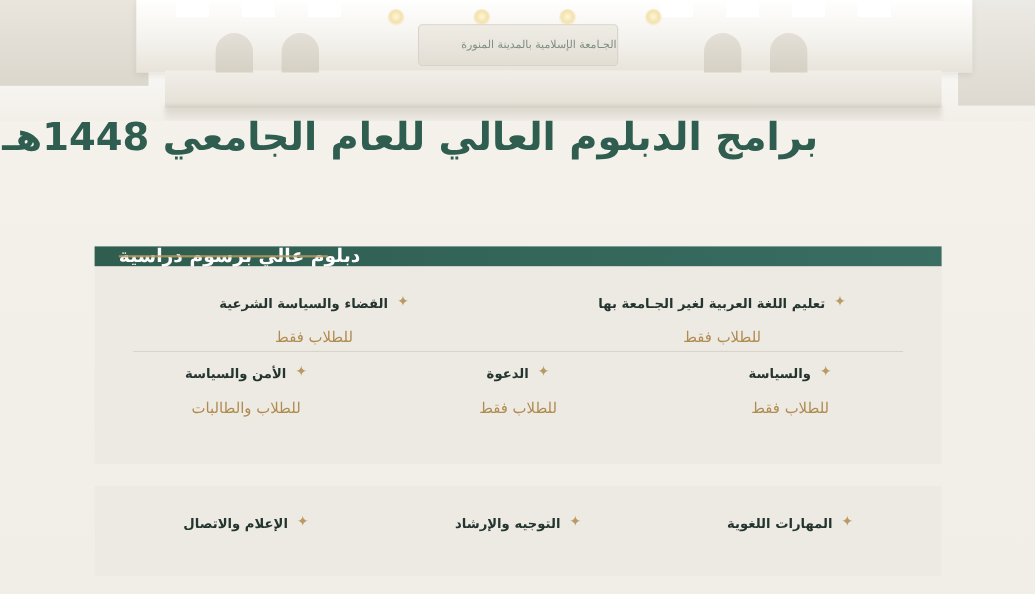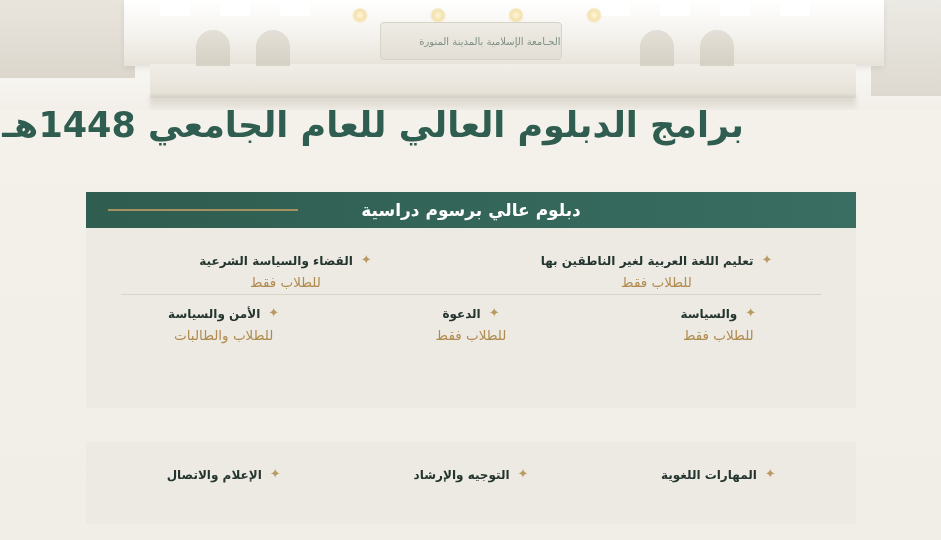--- a/index.html
+++ b/index.html
@@ -130,27 +130,28 @@
   .section {
     position: absolute;
     left: 86px;
     width: 770px;
   }
   .section-paid { top: 192px; }
   .section-free { top: 442px; }
 
   .band {
     position: relative;
-    height: 36px;
+    height: 18px;
     background: linear-gradient(90deg, #2f5d4f 0%, #34665a 55%, #3a6e62 100%);
     display: flex;
     align-items: center;
-    justify-content: center;
+    justify-content: flex-end;
     padding: 0 22px;
     box-sizing: border-box;
+    margin-top: 32px;
   }
   .band-title {
     color: #ffffff;
     font-size: 17px;
     font-weight: bold;
     letter-spacing: 1.2px;
     white-space: nowrap;
   }
   .band-rule {
     position: absolute;
@@ -203,21 +204,21 @@
     line-height: 1;
     transform: translateY(-1px);
   }
   .item-name {
     color: #24352f;
     font-size: 12px;
     font-weight: bold;
     white-space: nowrap;
   }
   .item-note {
-    margin-top: 5px;
+    margin-top: 16px;
     color: #b08b4f;
     font-size: 13.5px;
     letter-spacing: 1.4px;
     white-space: nowrap;
   }
 </style>
 </head>
 <body>
 
 <div class="poster">
@@ -259,21 +260,21 @@
     <div class="band">
       <div class="band-rule"></div>
       <div class="band-title">دبلوم عالي برسوم دراسية</div>
     </div>
     <div class="panel panel-paid">
 
       <div class="row">
         <div class="item">
           <div class="item-head">
             <span class="star-icon">✦</span>
-            <span class="item-name">تعليم اللغة العربية لغير الناطقين بها</span>
+            <span class="item-name">تعليم اللغة العربية لغير الجـامعة بها</span>
           </div>
           <div class="item-note">للطلاب فقط</div>
         </div>
         <div class="item">
           <div class="item-head">
             <span class="star-icon">✦</span>
             <span class="item-name">القضاء والسياسة الشرعية</span>
           </div>
           <div class="item-note">للطلاب فقط</div>
         </div>

